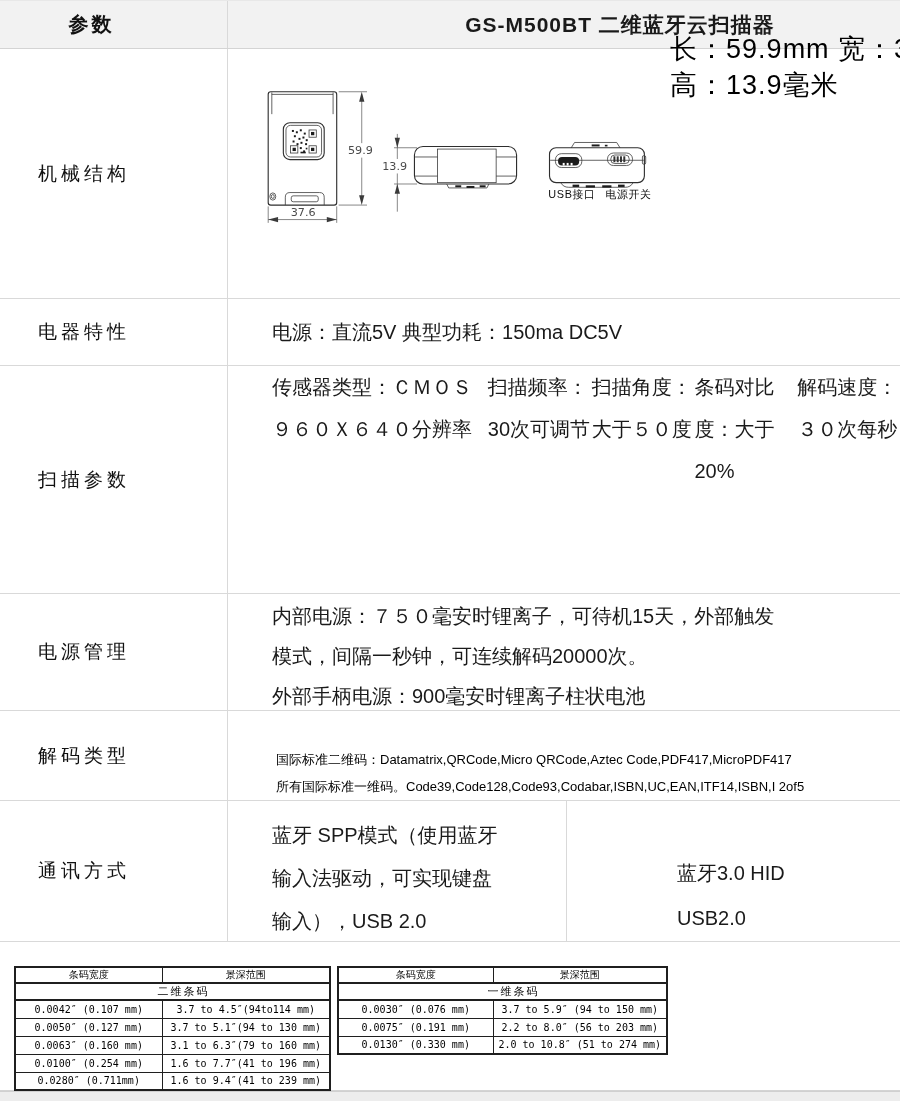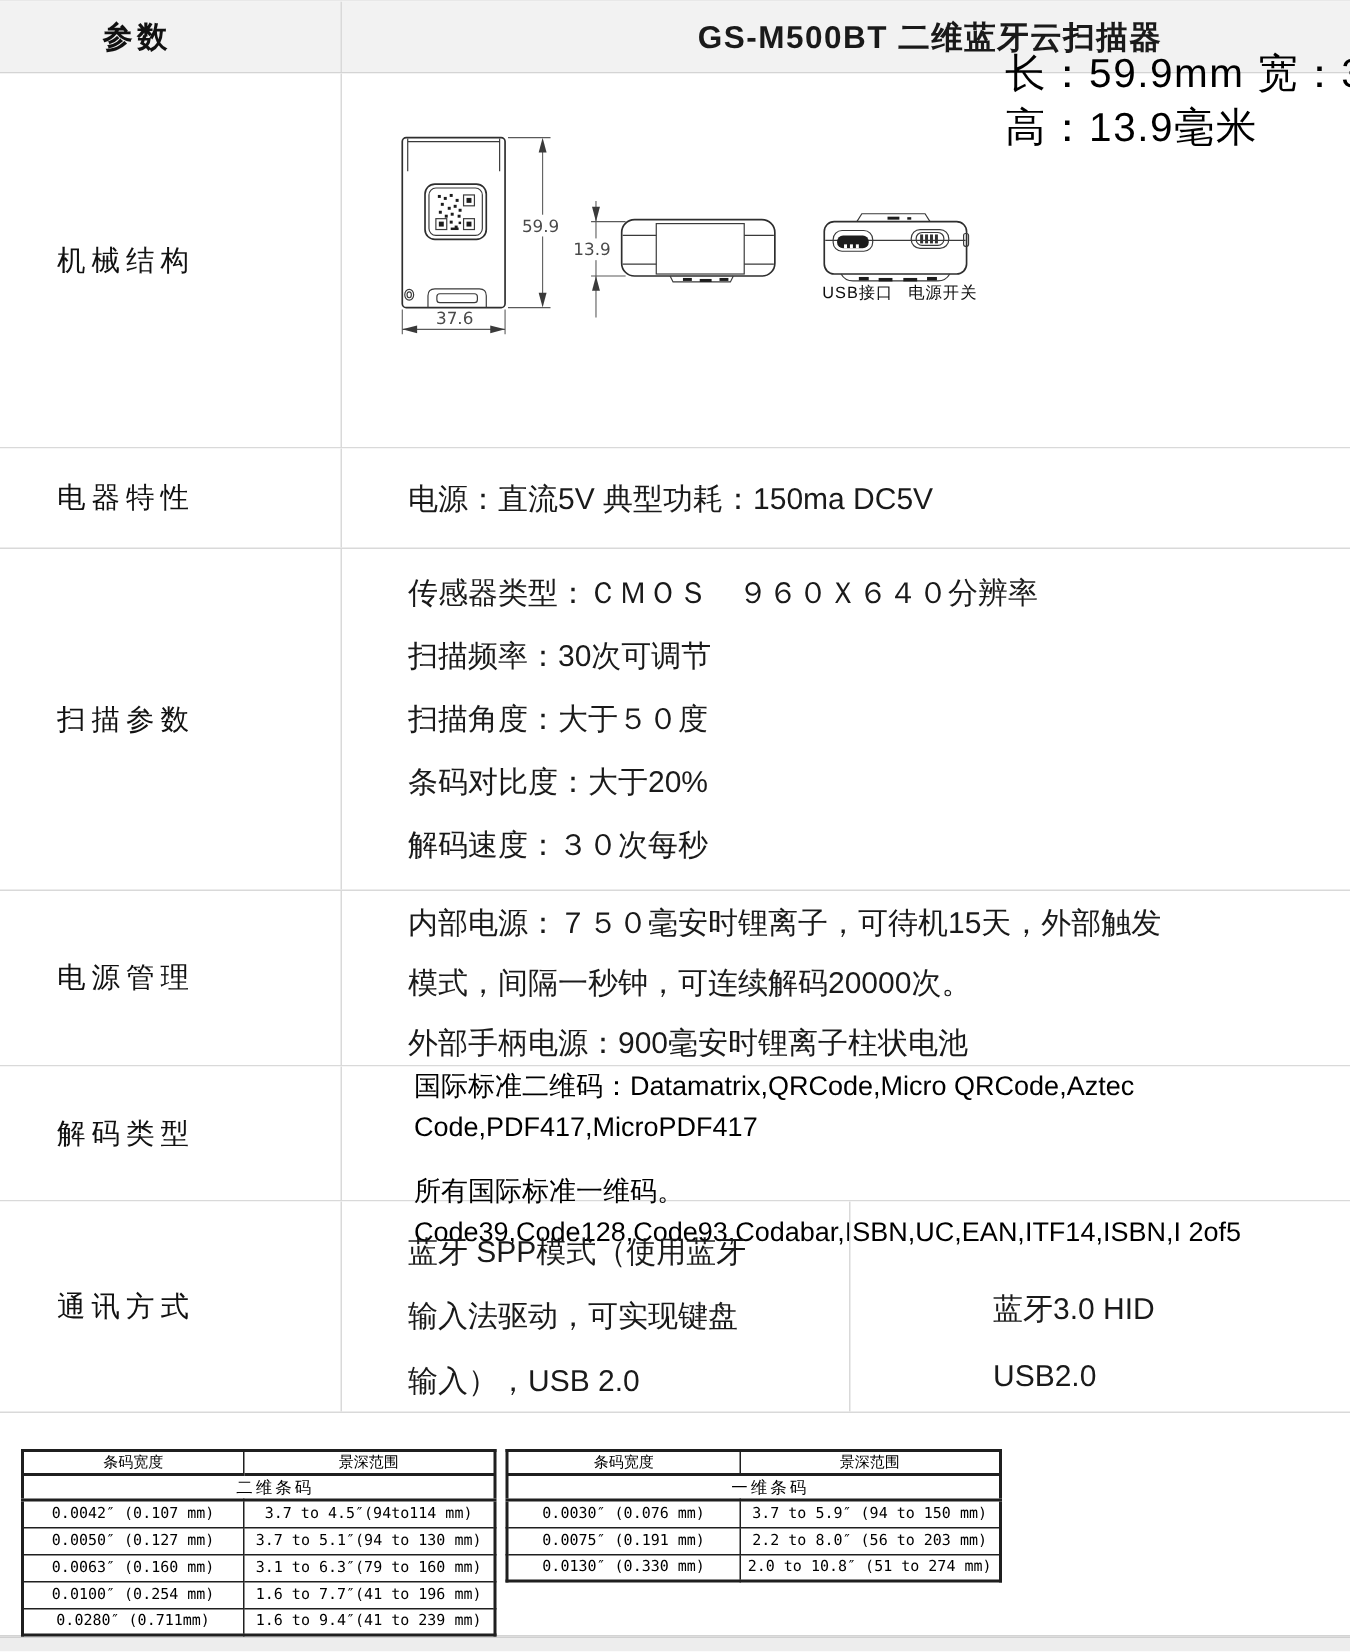--- a/index.html
+++ b/index.html
@@ -17,30 +17,30 @@
 
   .row.mech{height:250px;}
   .mech .content{display:flex;flex-direction:row;}
   .mech svg{display:block;}
   .caption{height:36px;display:flex;align-items:center;justify-content:center;font-size:27px;letter-spacing:1px;color:#000;}
 
   .row.elec{height:67px;}
   .elec .content{display:flex;align-items:center;padding-left:44px;font-size:20px;}
 
   .row.scan{height:228px;}
-  .scan .content{display:flex;flex-direction:column;justify-content:center;padding-left:44px;font-size:20px;line-height:42px;}
+  .scan .content{display:flex;flex-direction:row;justify-content:center;padding-left:44px;font-size:20px;line-height:42px;}
 
   .row.power{height:117px;}
   .power .content{padding:2px 0 0 44px;font-size:20px;line-height:40px;}
 
   .row.dtype{height:90px;}
-  .dtype .content{display:flex;flex-direction:column;justify-content:flex-start;padding-left:48px;font-size:18px;line-height:27px;color:#000;gap:16px;}
+  .dtype .content{display:flex;flex-direction:column;justify-content:flex-end;padding-left:48px;font-size:13px;line-height:27px;color:#000;}
 
   .row.comm{height:141px;}
-  .comm .content{display:flex;padding:0;}
+  .comm .content{display:flex;padding:0;gap:15px;}
   .comm-left{width:339px;flex:0 0 339px;border-right:1px solid #d9d9d9;padding:13px 0 0 44px;font-size:20px;line-height:43px;}
   .comm-right{flex:1;display:flex;flex-direction:column;justify-content:flex-end;padding-left:95px;font-size:20px;line-height:45px;}
 
   .row.range{height:149px;border-bottom:1px solid #d4d4d4;}
   .range .content{position:relative;}
   table.mini{border-collapse:collapse;border:2px solid #1f1f1f;position:absolute;background:#fff;table-layout:fixed;}
   table.mini th,table.mini td{border:1px solid #1f1f1f;text-align:center;font-family:"DejaVu Sans Mono",monospace;font-size:10px;padding:0 2px;height:18px;font-weight:normal;color:#000;white-space:nowrap;overflow:hidden;}
   table.mini thead th{height:16px;border-bottom:2px solid #1f1f1f;}
   table.mini tr.spanrow td{height:14px;border-bottom:2px solid #1f1f1f;font-family:"Liberation Sans",sans-serif;font-size:11px;letter-spacing:2px;padding-left:24px;}
   #table-2d{left:14px;top:24px;width:317px;}

